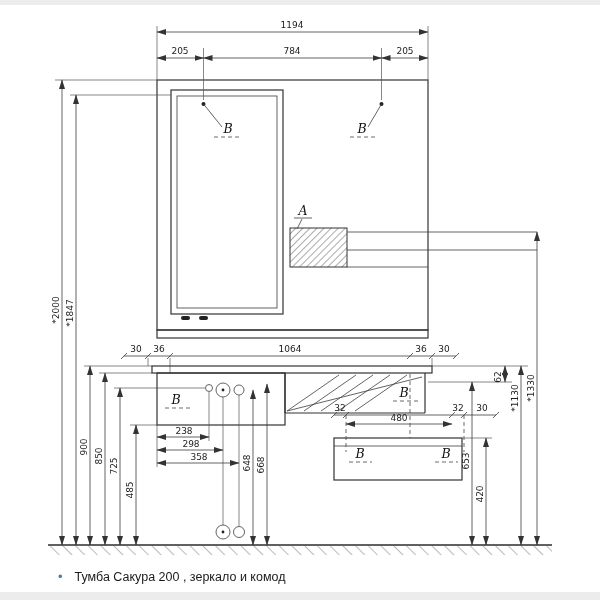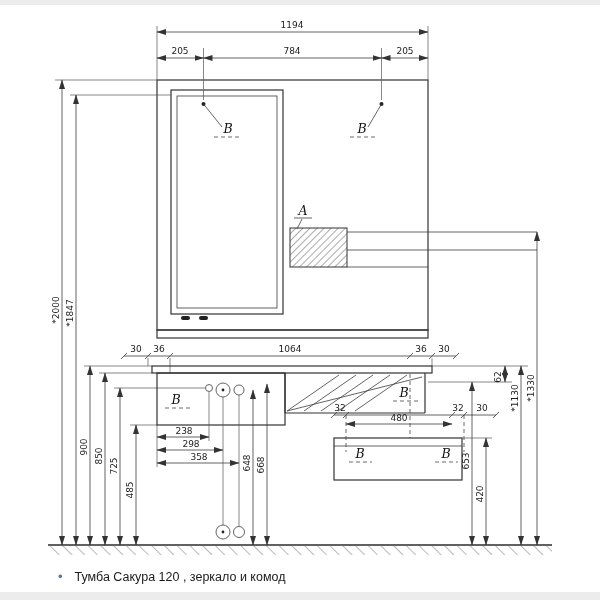--- a/index.html
+++ b/index.html
@@ -210,15 +210,15 @@
   </g>
 
   <g>
     <line x1="48" y1="545" x2="552" y2="545" stroke="#2c2c2c" stroke-width="1.6"></line>
     <rect x="48" y="546" width="504" height="9" fill="url(#groundHatch)"></rect>
   </g>
 </svg>
 
 <div id="caption">
   <span class="bullet">•</span>
-  <span>Тумба Сакура 120 , зеркало и комод</span>
+  <span>Тумба Сакура 200 , зеркало и комод</span>
 </div>
 </div>
 
 </body></html>

